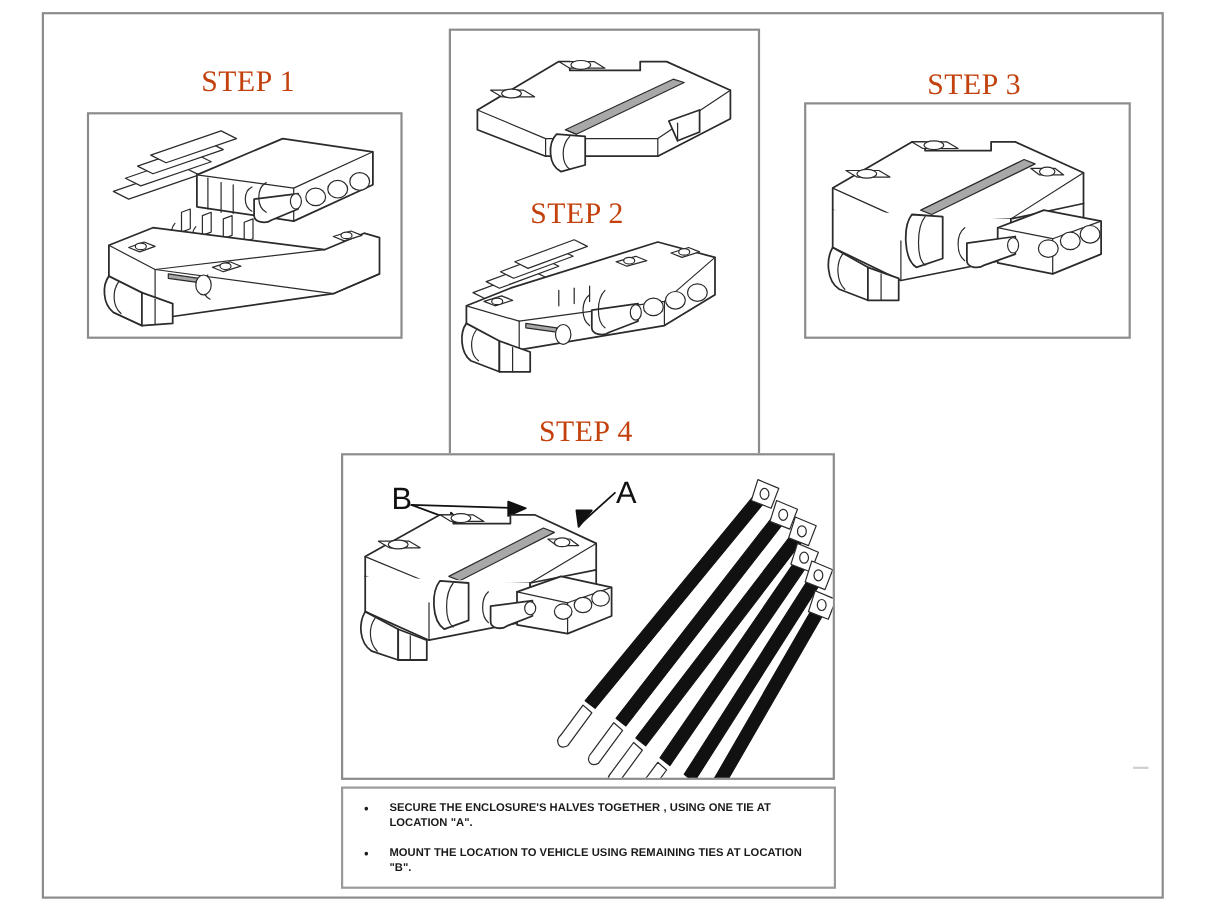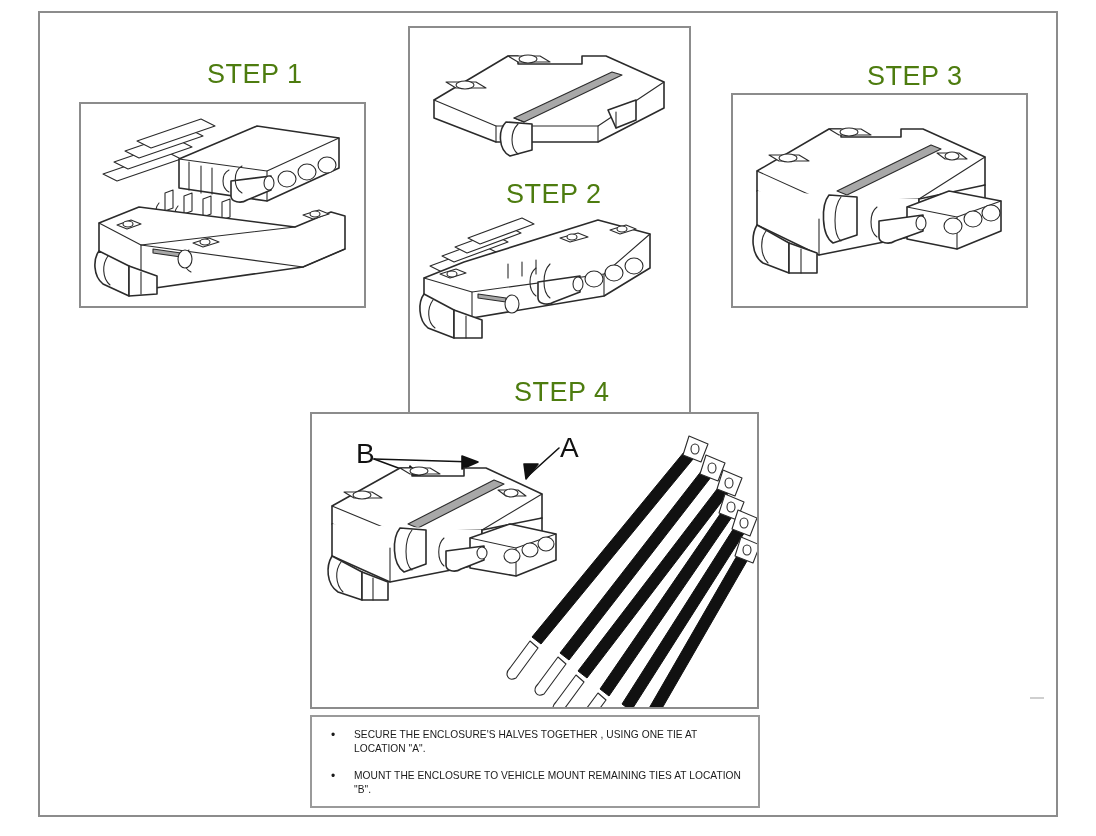--- a/index.html
+++ b/index.html
@@ -28,27 +28,26 @@
 
   .panel {
     position: absolute;
     border: 2px solid #8c8c8c;
     box-sizing: border-box;
     background: #ffffff;
   }
 
   .step-title {
     position: absolute;
-    font-family: Liberation Sans, sans-serif;
+    font-family: Liberation Serif, serif;
     font-size: 27px;
     font-weight: 400;
-    color: #4d7c0f;
+    color: #c2410c;
     letter-spacing: 0.5px;
     white-space: nowrap;
-    margin-left: 24px;
   }
 
   .callout-letter {
     position: absolute;
     font-family: "Liberation Sans", sans-serif;
     font-size: 28px;
     font-weight: 400;
     color: #111111;
   }
 
@@ -73,21 +72,21 @@
     flex: 0 0 42px;
     text-align: center;
     font-size: 12px;
     line-height: 13px;
     color: #1a1a1a;
     padding-top: 1px;
   }
   .note-text {
     font-family: "Liberation Sans", sans-serif;
     font-size: 10.2px;
-    font-weight: normal;
+    font-weight: bold;
     line-height: 14px;
     color: #1a1a1a;
     letter-spacing: 0.05px;
   }
 
   .stray-mark {
     position: absolute;
     left: 990px;
     top: 684px;
     width: 14px;
@@ -395,18 +394,18 @@
     <div class="callout-letter" style="left:248px; top:18px;">A</div>
   </div>
 
   <div class="notes-box" style="left:270px; top:702px;">
     <div class="note-row">
       <div class="note-bullet">•</div>
       <div class="note-text">SECURE THE ENCLOSURE'S HALVES TOGETHER , USING ONE TIE AT LOCATION "A".</div>
     </div>
     <div class="note-row">
       <div class="note-bullet">•</div>
-      <div class="note-text">MOUNT THE ENCLOSURE TO VEHICLE  MOUNT REMAINING TIES AT LOCATION "B".</div>
+      <div class="note-text">MOUNT THE LOCATION TO VEHICLE  USING REMAINING TIES AT LOCATION "B".</div>
     </div>
   </div>
 
   <div class="stray-mark"></div>
 </div>
 
 </body></html>

